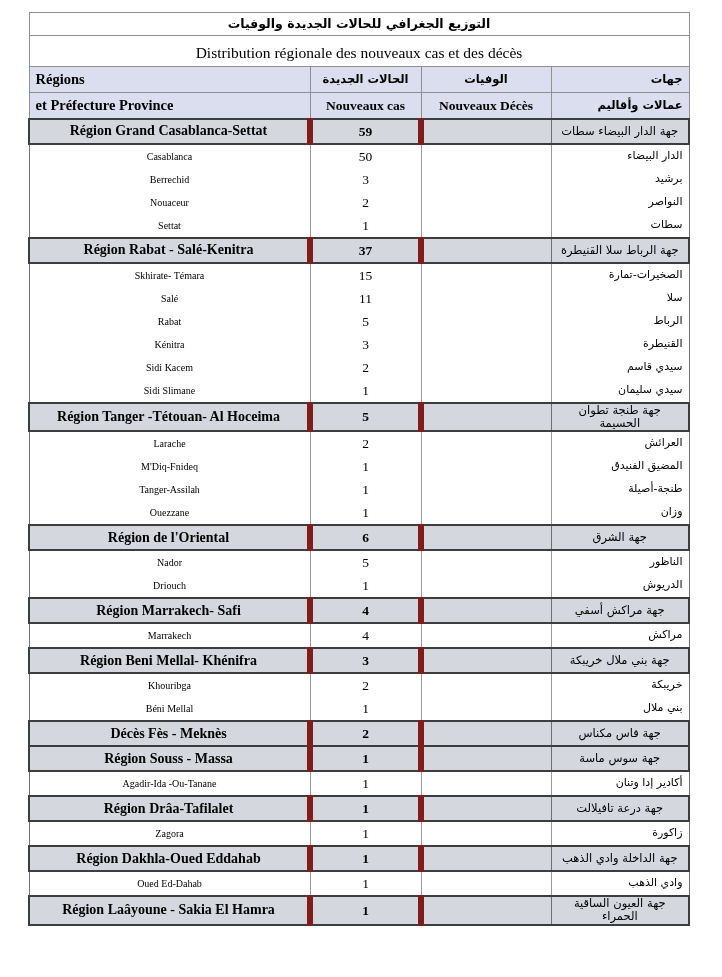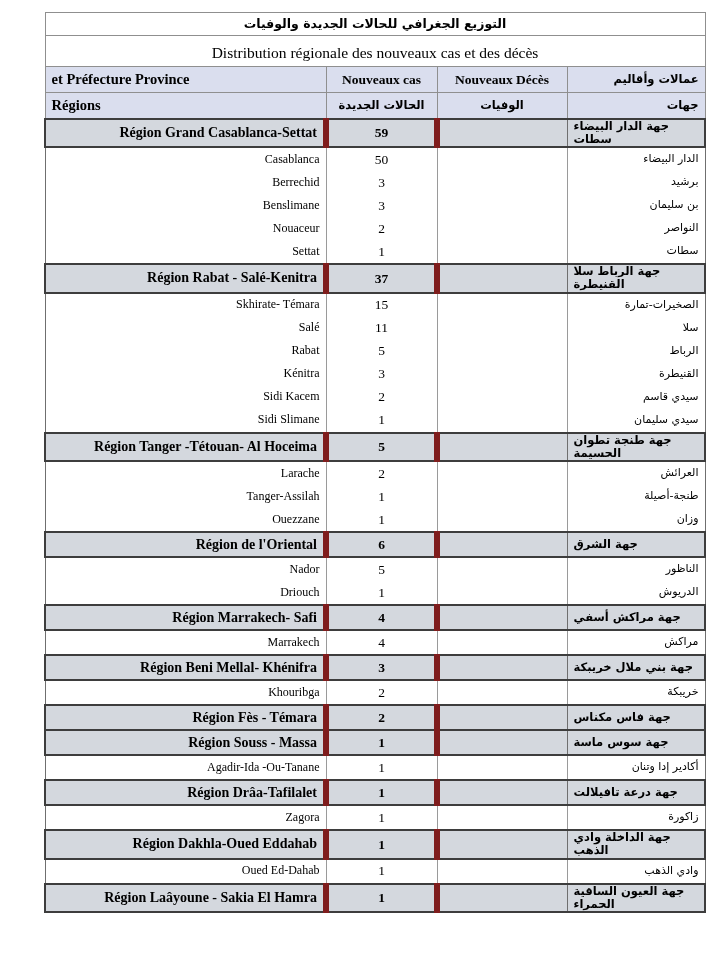--- a/index.html
+++ b/index.html
@@ -14,21 +14,21 @@
     font-family: "Liberation Serif", "DejaVu Serif", serif;
     color: #000000;
     overflow: hidden;
   }
 
   .page {
     position: relative;
     width: 722px;
     height: 977px;
     box-sizing: border-box;
-    padding: 12px 30px 0 44px;
+    padding: 12px 30px 0 28px;
   }
 
   table.report {
     width: 660px;
     border-collapse: collapse;
     table-layout: fixed;
     font-size: 13px;
   }
 
   
@@ -107,54 +107,54 @@
 
   
   tr.region-row td {
     background: #d4d8de;
     font-weight: bold;
     border-top: 2px solid #3d3d3d;
     border-bottom: 2px solid #3d3d3d;
     height: 23px;
   }
   tr.region-row td.r-name {
-    text-align: right;
+    text-align: center;
     font-size: 14px;
     border-left: 2px solid #3d3d3d;
     border-right: 1px solid #6f6f6f;
   }
   tr.region-row td.r-num {
     text-align: center;
     font-size: 13.5px;
     border-left: 6px solid #7f1d1d;
     border-right: 1px solid #6f6f6f;
   }
   tr.region-row td.r-ar {
-    text-align: left;
+    text-align: center;
     direction: rtl;
     unicode-bidi: isolate;
     font-family: "DejaVu Sans", "Liberation Sans", sans-serif;
     font-size: 11.5px;
-    font-weight: bold;
+    font-weight: normal;
     border-right: 2px solid #3d3d3d;
     border-left: 1px solid #6f6f6f;
   }
 
   
   tr.prov-row td {
     background: #ffffff;
     border-left-color: #8f8f8f;
     border-right-color: #8f8f8f;
     border-top: none;
     border-bottom: none;
     height: 23px;
   }
   tr.prov-row td.p-name {
-    text-align: right;
-    font-size: 12px;
+    text-align: center;
+    font-size: 10px;
     border-left: 1px solid #6f6f6f;
   }
   tr.prov-row td.p-num {
     text-align: center;
     font-size: 13.5px;
     margin-left: 12px;
   }
   tr.prov-row td.p-ar {
     text-align: right;
     direction: rtl;
@@ -186,57 +186,51 @@
           <div class="title-ar">التوزيع الجغرافي للحالات الجديدة والوفيات</div>
         </td>
       </tr>
       <tr>
         <td class="title-cell second" colspan="4">
           <div class="title-fr">Distribution régionale des nouveaux cas et des décès</div>
         </td>
       </tr>
 
       <tr class="head-row">
+        <td class="h-fr">Régions</td>
+        <td class="h-num ar-sub">الحالات الجديدة</td>
+        <td class="h-num ar-sub">الوفيات</td>
+        <td class="h-ar">جهات</td>
+      </tr>
+      <tr class="head-row">
         <td class="h-fr">et Préfecture Province</td>
         <td class="h-num">Nouveaux cas</td>
         <td class="h-num">Nouveaux Décès</td>
         <td class="h-ar">عمالات وأقاليم</td>
       </tr>
-      <tr class="head-row">
-        <td class="h-fr">Régions</td>
-        <td class="h-num ar-sub">الحالات الجديدة</td>
-        <td class="h-num ar-sub">الوفيات</td>
-        <td class="h-ar">جهات</td>
-      </tr>
 
     <tr class="region-row">
           <td class="r-name">Région Grand Casablanca-Settat</td>
           <td class="r-num">59</td>
           <td class="r-num"></td>
           <td class="r-ar">جهة الدار البيضاء سطات</td>
         </tr>
         <tr class="prov-row">
           <td class="p-name">Casablanca</td>
           <td class="p-num">50</td>
           <td class="p-num"></td>
           <td class="p-ar">الدار البيضاء</td>
         </tr>
         <tr class="prov-row">
           <td class="p-name">Berrechid</td>
           <td class="p-num">3</td>
           <td class="p-num"></td>
           <td class="p-ar">برشيد</td>
         </tr>
         <tr class="prov-row">
-          <td class="p-name">Benslimane</td>
-          <td class="p-num">3</td>
-          <td class="p-num"></td>
-          <td class="p-ar">بن سليمان</td>
-        </tr>
-        <tr class="prov-row">
           <td class="p-name">Nouaceur</td>
           <td class="p-num">2</td>
           <td class="p-num"></td>
           <td class="p-ar">النواصر</td>
         </tr>
         <tr class="prov-row">
           <td class="p-name">Settat</td>
           <td class="p-num">1</td>
           <td class="p-num"></td>
           <td class="p-ar">سطات</td>
@@ -289,20 +283,26 @@
           <td class="r-num"></td>
           <td class="r-ar">جهة طنجة تطوان الحسيمة</td>
         </tr>
         <tr class="prov-row">
           <td class="p-name">Larache</td>
           <td class="p-num">2</td>
           <td class="p-num"></td>
           <td class="p-ar">العرائش</td>
         </tr>
         <tr class="prov-row">
+          <td class="p-name">M'Diq-Fnideq</td>
+          <td class="p-num">1</td>
+          <td class="p-num"></td>
+          <td class="p-ar">المضيق الفنيدق</td>
+        </tr>
+        <tr class="prov-row">
           <td class="p-name">Tanger-Assilah</td>
           <td class="p-num">1</td>
           <td class="p-num"></td>
           <td class="p-ar">طنجة-أصيلة</td>
         </tr>
         <tr class="prov-row">
           <td class="p-name">Ouezzane</td>
           <td class="p-num">1</td>
           <td class="p-num"></td>
           <td class="p-ar">وزان</td>
@@ -342,22 +342,28 @@
           <td class="r-num">3</td>
           <td class="r-num"></td>
           <td class="r-ar">جهة بني ملال خريبكة</td>
         </tr>
         <tr class="prov-row">
           <td class="p-name">Khouribga</td>
           <td class="p-num">2</td>
           <td class="p-num"></td>
           <td class="p-ar">خريبكة</td>
         </tr>
-        <tr class="region-row">
-          <td class="r-name">Région Fès - Témara</td>
+        <tr class="prov-row">
+          <td class="p-name">Béni Mellal</td>
+          <td class="p-num">1</td>
+          <td class="p-num"></td>
+          <td class="p-ar">بني ملال</td>
+        </tr>
+        <tr class="region-row">
+          <td class="r-name">Décès Fès - Meknès</td>
           <td class="r-num">2</td>
           <td class="r-num"></td>
           <td class="r-ar">جهة فاس مكناس</td>
         </tr>
         <tr class="region-row">
           <td class="r-name">Région Souss - Massa</td>
           <td class="r-num">1</td>
           <td class="r-num"></td>
           <td class="r-ar">جهة سوس ماسة</td>
         </tr>

